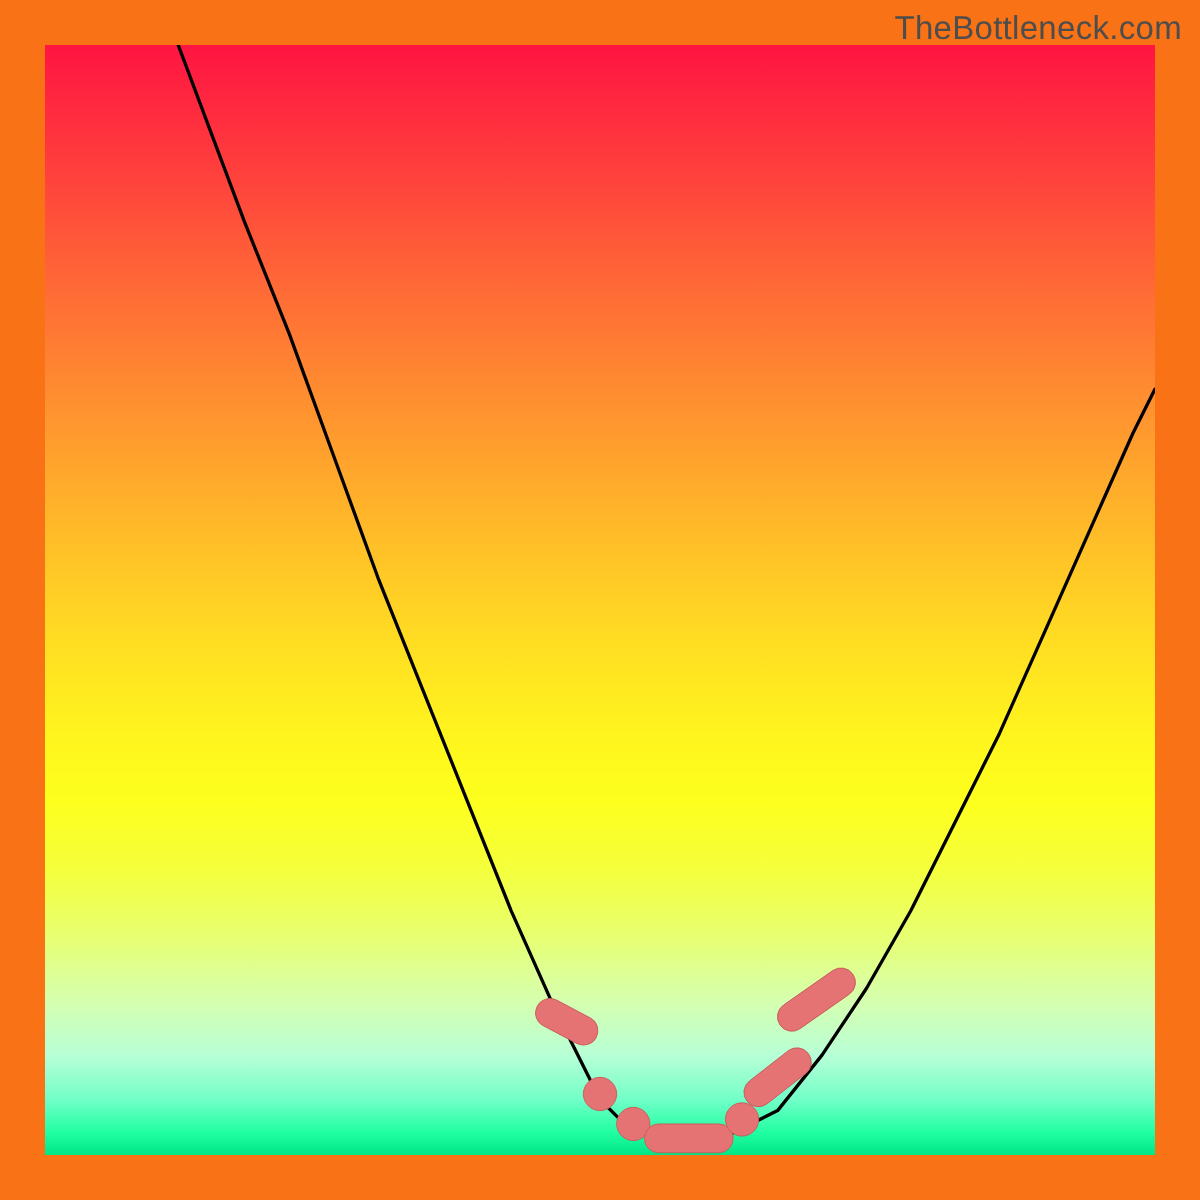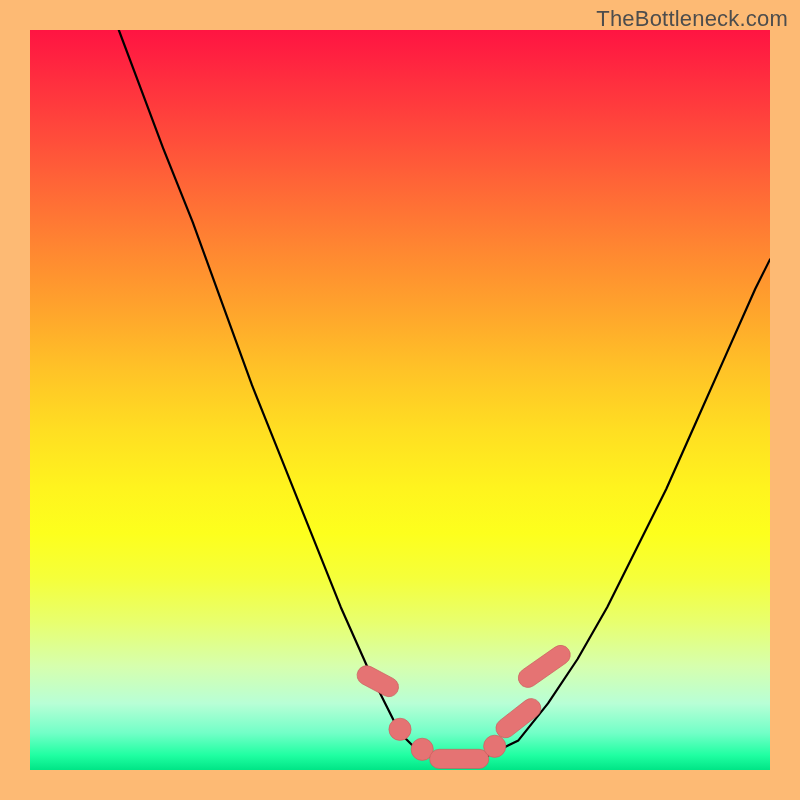--- a/index.html
+++ b/index.html
@@ -8,21 +8,21 @@
     width: 800px;
     height: 800px;
     overflow: hidden;
     background: #000;
     font-family: Arial, Helvetica, sans-serif;
   }
   .frame {
     position: relative;
     width: 800px;
     height: 800px;
-    background: #fdba74;
+    background: #f97316;
   }
   .plot {
     position: absolute;
     left: 30px;
     top: 30px;
     width: 740px;
     height: 740px;
     background: linear-gradient(
       to bottom,
       #ff1442 0%,

